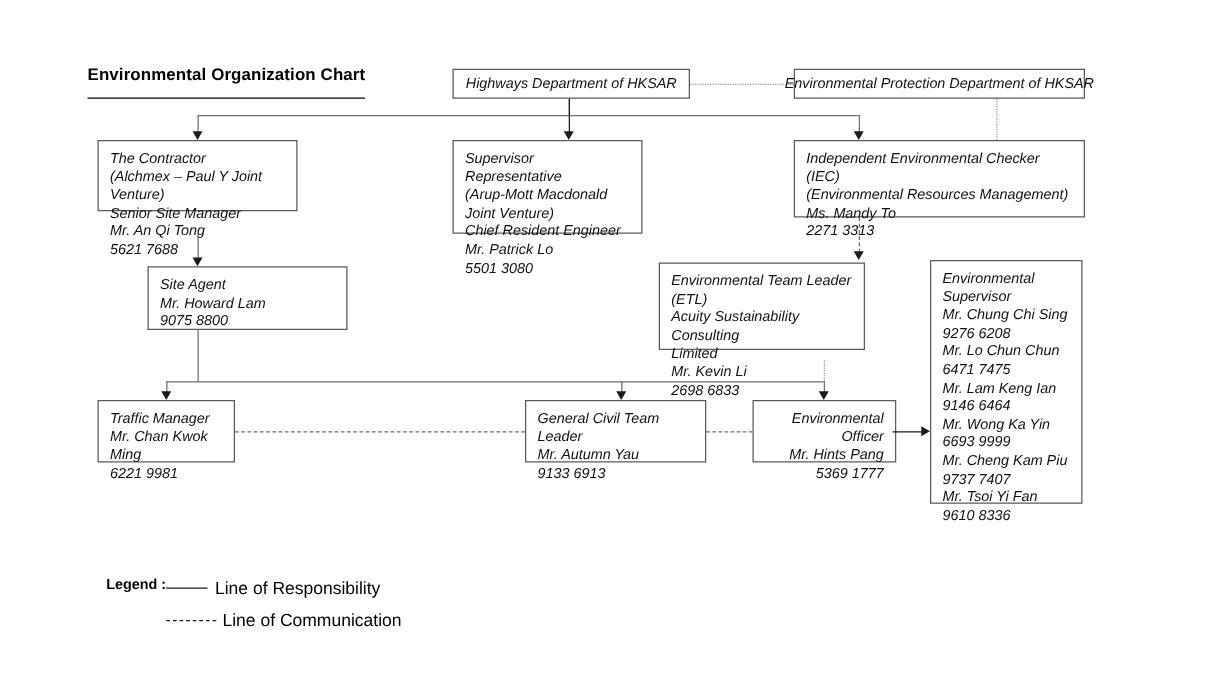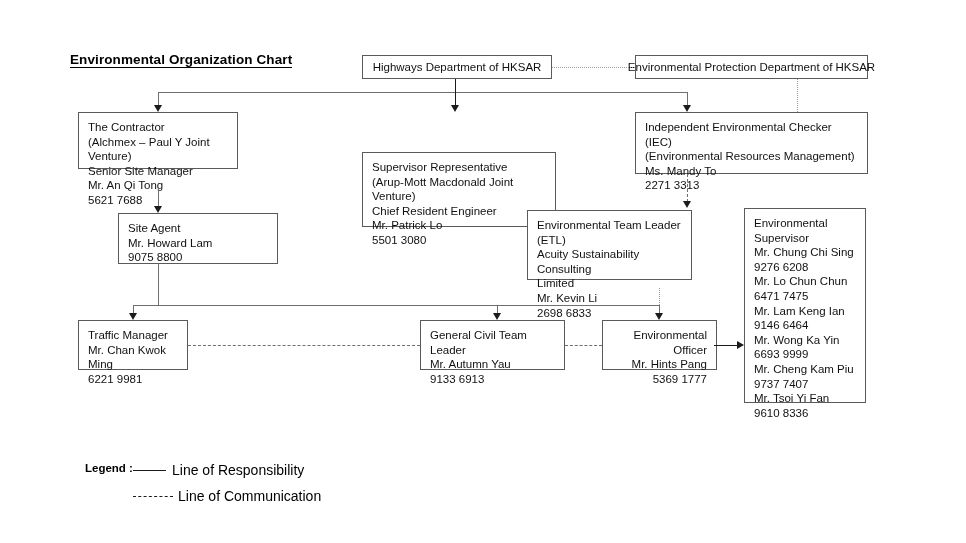--- a/index.html
+++ b/index.html
@@ -8,29 +8,30 @@
     font-family:"Liberation Sans", sans-serif;
     color:#000000;overflow:hidden;position:relative;
   }
   #stage{position:absolute;left:0;top:0;width:966px;height:543px;}
   .node{
     position:absolute;box-sizing:border-box;
     border:1px solid #5a5a5a;background:#ffffff;
     font-size:11.5px;line-height:14.6px;
     padding:7px 9px;white-space:pre-line;
     color:#111;
+    font-style:italic;
   }
   .node.center{
     display:flex;align-items:center;justify-content:center;
     padding:3px 8px;white-space:nowrap;
   }
   .title{
     position:absolute;font-size:13.5px;font-weight:600;
     letter-spacing:.1px;color:#000;
-    border-bottom:1.3px solid #000;padding-bottom:0;
+    border-bottom:1.3px solid #000;padding-bottom:11px;
   }
   
   .hline{position:absolute;height:0;border-top:1px solid #6f6f6f;}
   .vline{position:absolute;width:0;border-left:1px solid #6f6f6f;}
   .hline.dash{border-top:1px dashed #6f6f6f;}
   .vline.dash{border-left:1px dashed #6f6f6f;}
   .hline.dot{border-top:1px dotted #9a9a9a;}
   .vline.dot{border-left:1px dotted #9a9a9a;}
   .arrow-d{
     position:absolute;width:0;height:0;
@@ -77,21 +78,21 @@
   <div class="arrow-d" style="left:682.5px;top:105px;"></div>
 
   <div class="vline dot" style="left:797px;top:79px;height:33px;"></div>
 
   <div class="node" style="left:78px;top:112px;width:160px;height:57px;">The Contractor
 (Alchmex – Paul Y Joint Venture)
 Senior Site Manager
 Mr. An Qi Tong
 5621 7688</div>
 
-  <div class="node" style="left:362px;top:112px;width:194px;height:75px;margin-top:40px;">Supervisor Representative
+  <div class="node" style="left:362px;top:112px;width:152px;height:75px;">Supervisor Representative
 (Arup-Mott Macdonald Joint Venture)
 Chief Resident Engineer
 Mr. Patrick Lo
 5501 3080</div>
 
   <div class="node" style="left:635px;top:112px;width:233px;height:62px;">Independent Environmental Checker (IEC)
 (Environmental Resources Management)
 Ms. Mandy To
 2271 3313</div>
 

